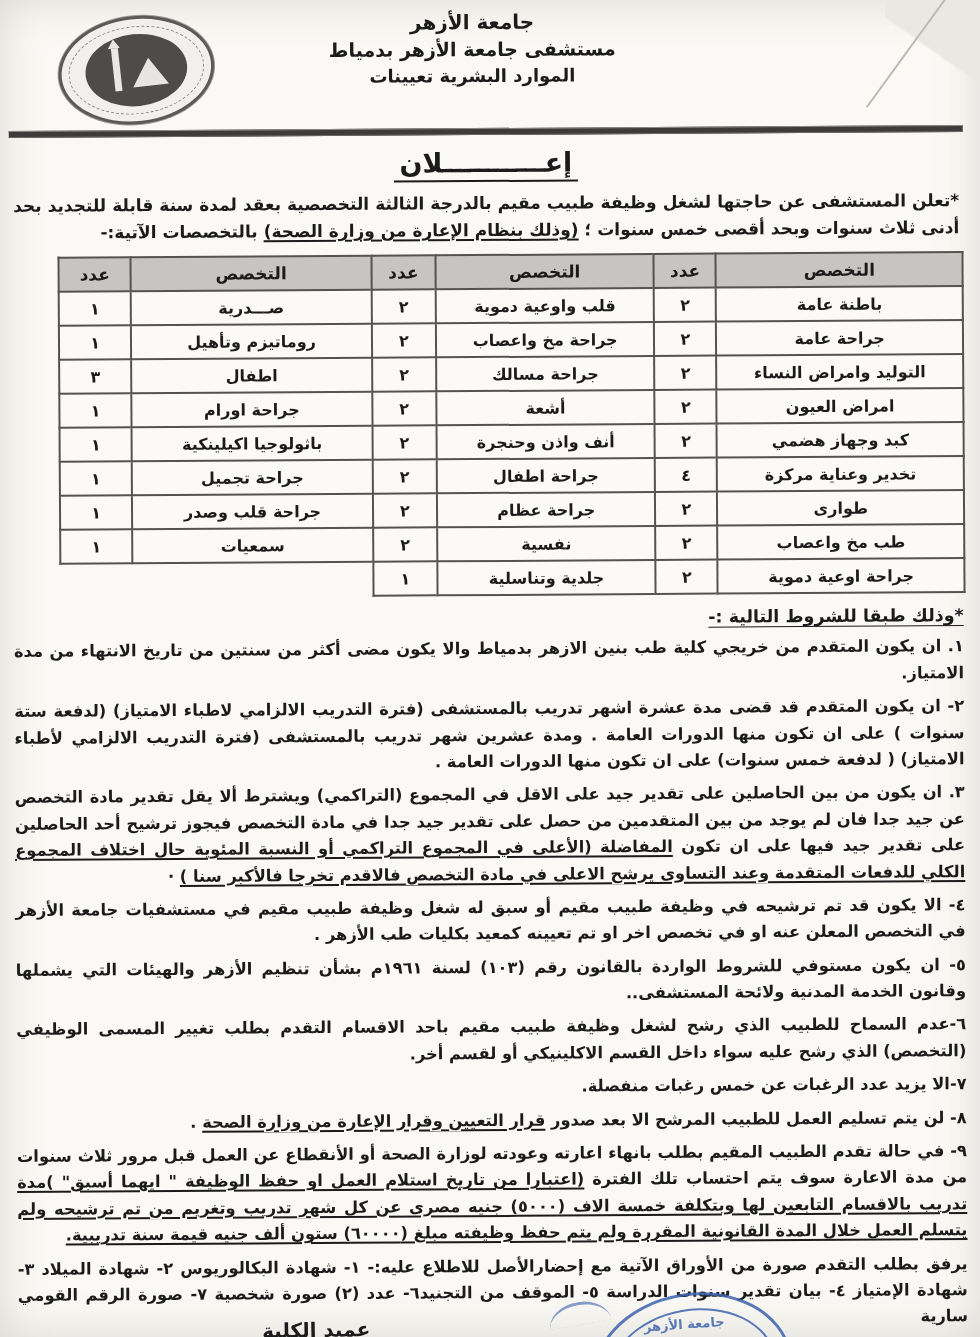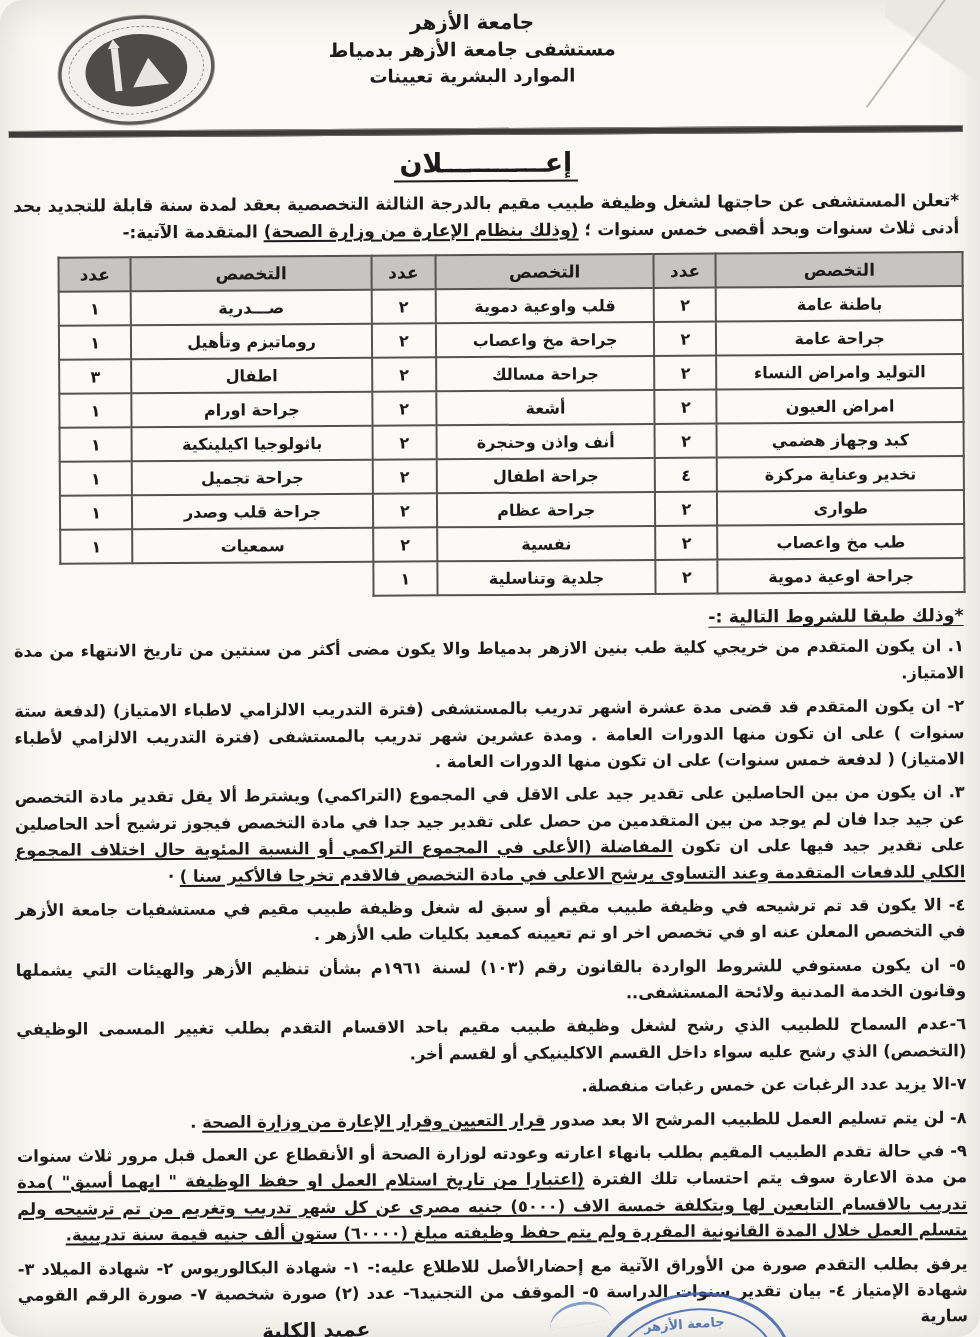--- a/index.html
+++ b/index.html
@@ -5,21 +5,20 @@
   html,body{margin:0;padding:0;}
   body{
     width:980px;height:1337px;overflow:hidden;position:relative;
     background:#f5f4f0;
     font-family:"DejaVu Sans","Liberation Sans",sans-serif;
     color:#1b1b1b;direction:rtl;
   }
   .scan{
     position:absolute;inset:0;background:#faf9f5;
     box-shadow:inset 0 0 45px rgba(120,115,105,.25);
-    border-radius:23px;
   }
   .fold-shade{position:absolute;top:0;right:0;width:95px;height:120px;
     background:linear-gradient(215deg,#eae8e2 44%,rgba(0,0,0,0) 46%);}
   .fold-line{position:absolute;top:-6px;right:30px;width:2px;height:140px;
     background:#bdbab2;transform:rotate(36deg);transform-origin:top center;}
   .page{position:absolute;inset:0;padding:8px 14px 0 12px;transform:rotate(-0.35deg);}
 
   
   .header{position:relative;height:110px;}
   .logo{position:absolute;left:50px;top:4px;width:150px;height:102px;
@@ -91,21 +90,21 @@
         <div class="l3">الموارد البشرية  تعيينات</div>
       </div>
     </div>
 
     <div class="rule"></div>
 
     <div class="title-wrap">
       <span class="title">إعـــــــــــلان</span>
     </div>
 
-    <p class="intro"><span>*تعلن المستشفى عن حاجتها لشغل وظيفة طبيب مقيم بالدرجة الثالثة التخصصية بعقد لمدة سنة قابلة للتجديد بحد أدنى ثلاث سنوات وبحد أقصى خمس سنوات ؛ </span><span class="u">(وذلك بنظام الإعارة من وزارة الصحة)</span><span> المتقدمة الآتية:-</span></p>
+    <p class="intro"><span>*تعلن المستشفى عن حاجتها لشغل وظيفة طبيب مقيم بالدرجة الثالثة التخصصية بعقد لمدة سنة قابلة للتجديد بحد أدنى ثلاث سنوات وبحد أقصى خمس سنوات ؛ </span><span class="u">(وذلك بنظام الإعارة من وزارة الصحة)</span><span> بالتخصصات الآتية:-</span></p>
 
     <table class="spec-table" dir="rtl">
       <colgroup>
         <col style="width:246px">
           <col style="width:62px">
         <col style="width:218px">
           <col style="width:64px">
         <col style="width:240px">
           <col style="width:72px">
       </colgroup>

